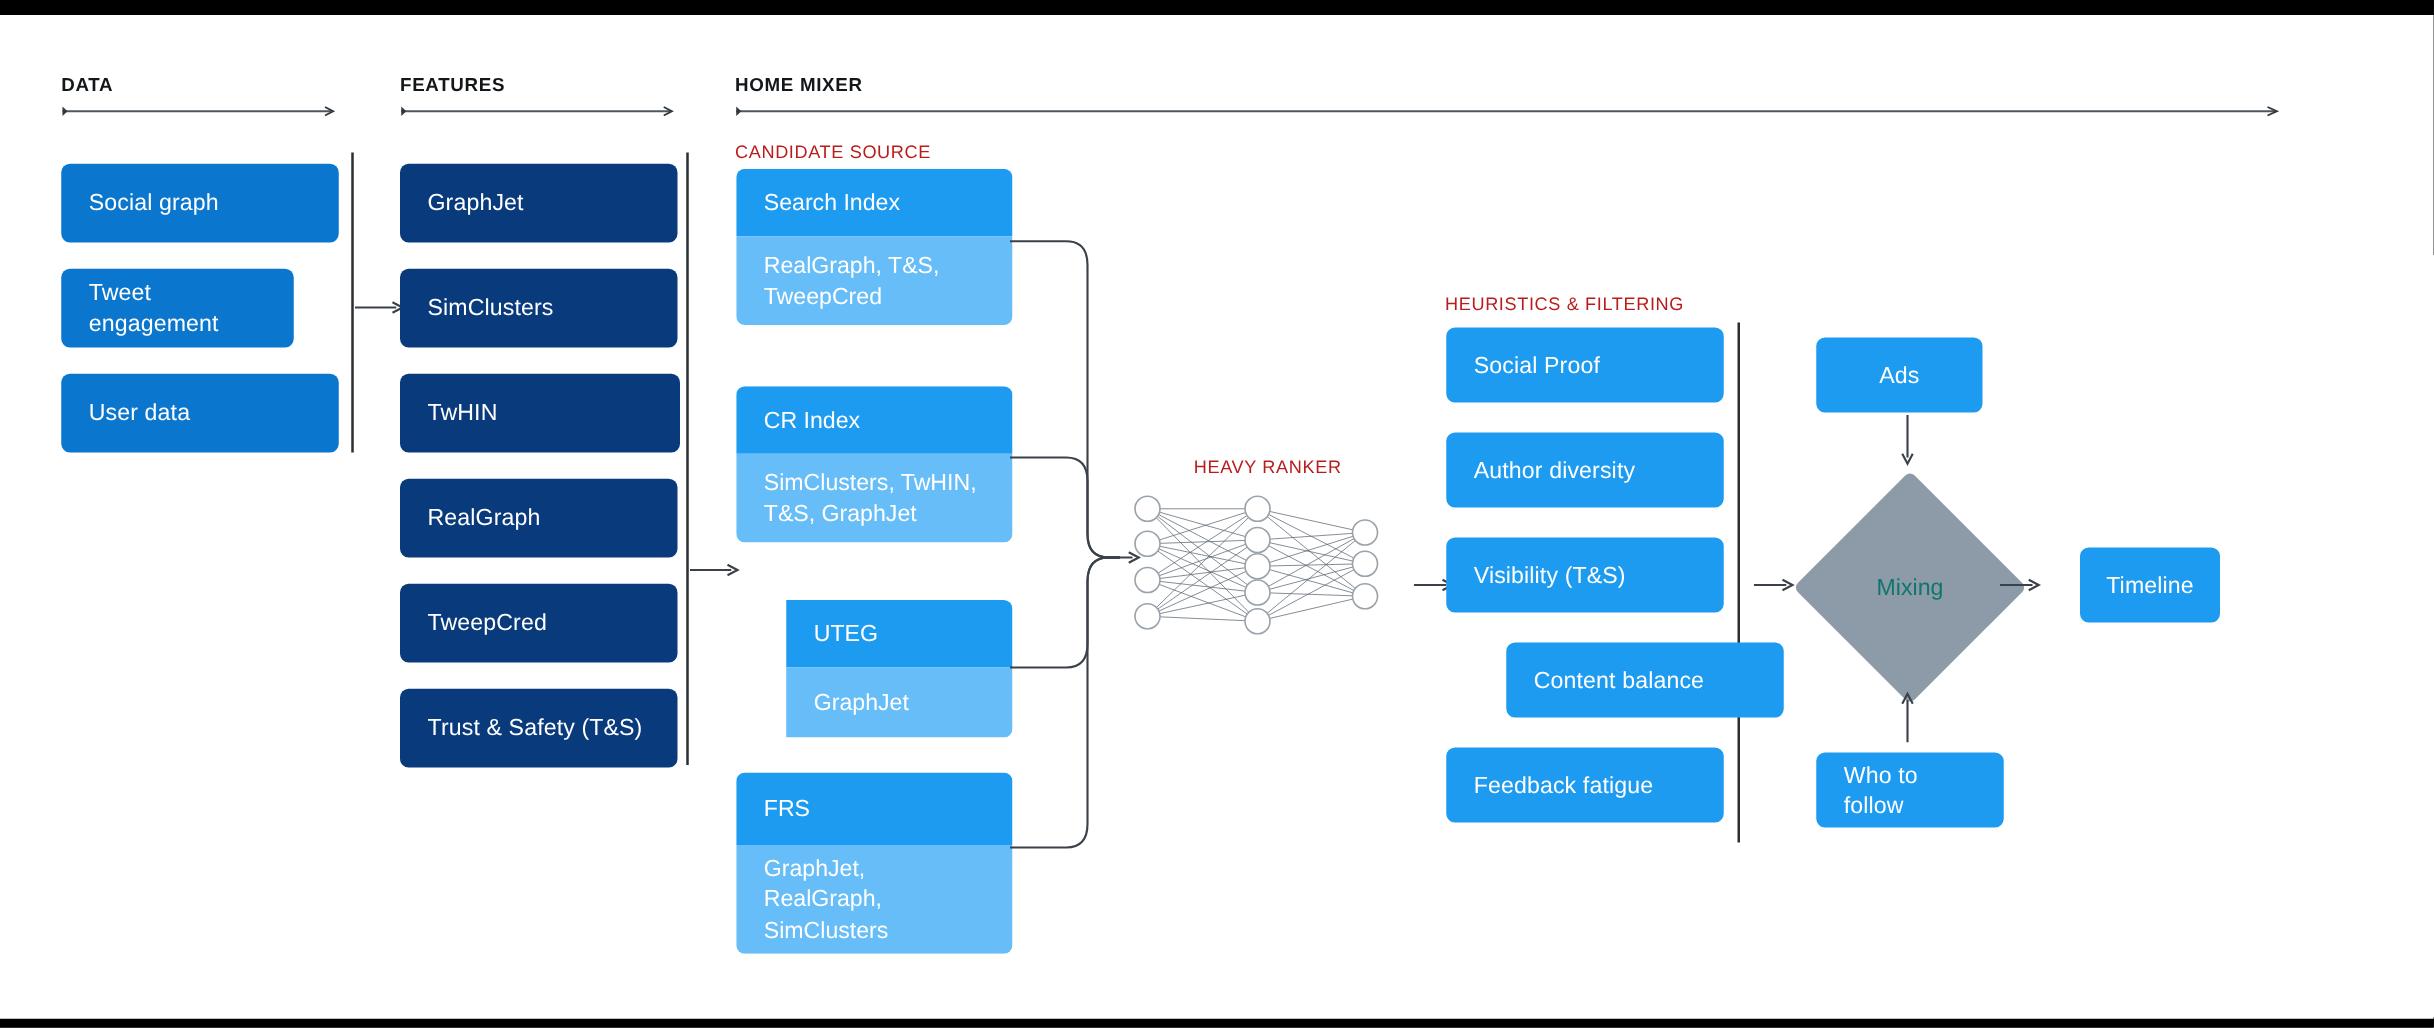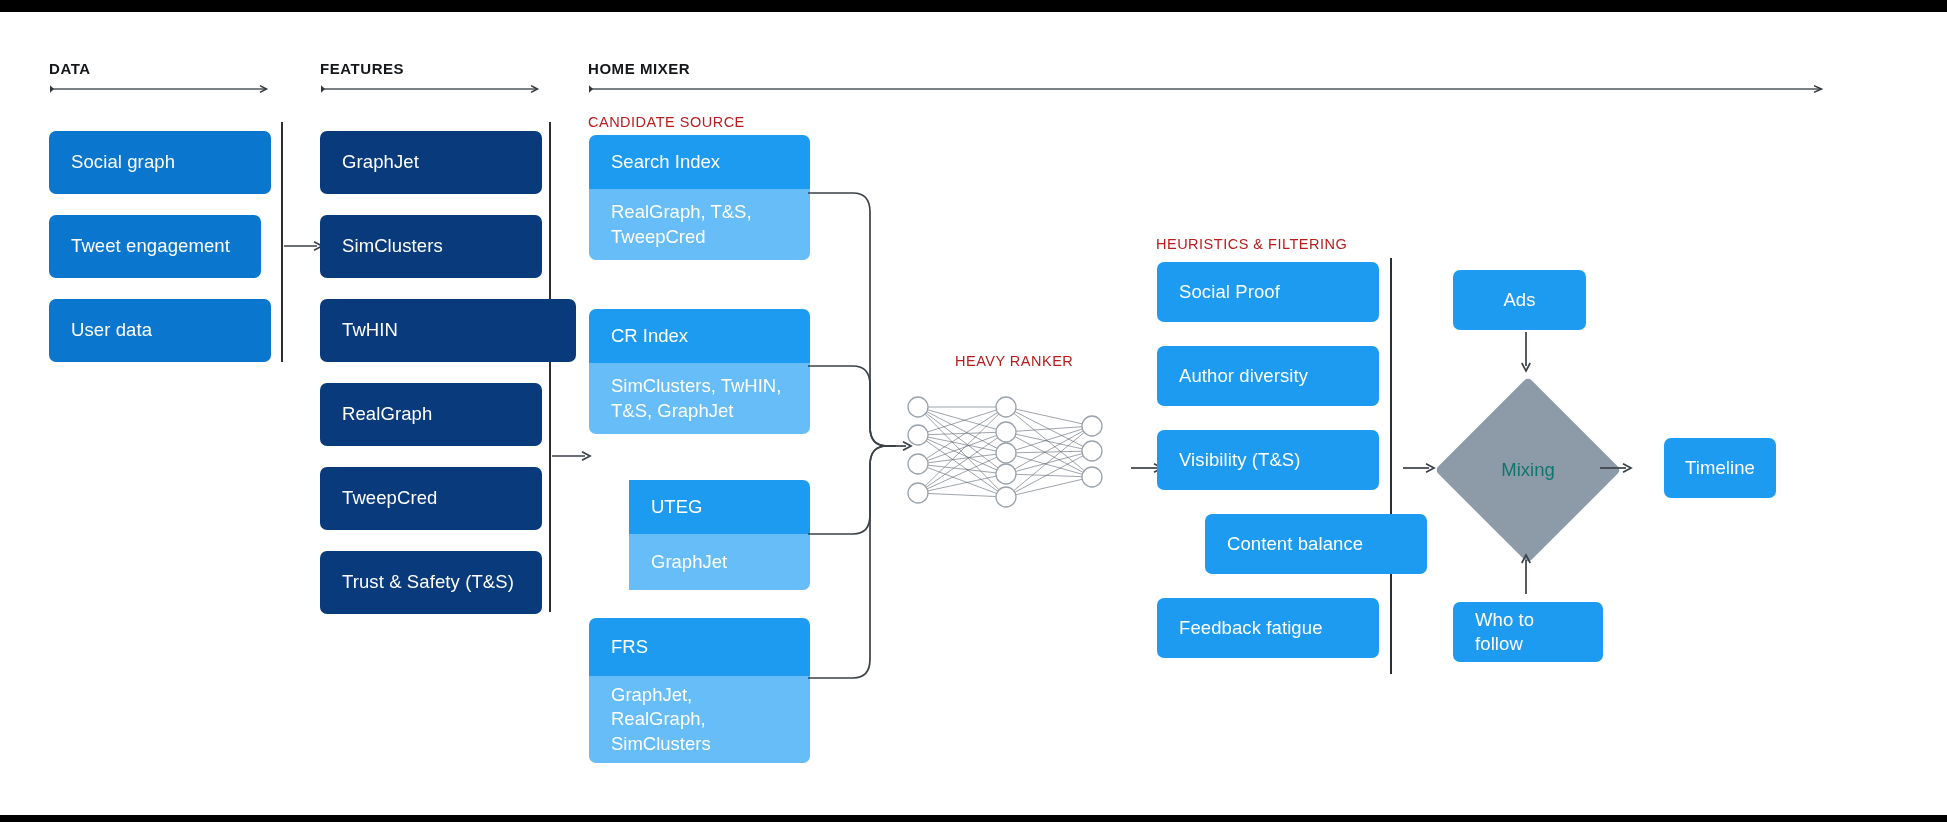--- a/index.html
+++ b/index.html
@@ -129,51 +129,51 @@
     <div class="sec-label" style="left:588px; top:48px;">HOME MIXER</div>
     <div class="axis" style="left:588px; top:72px; width:1240px;">
       <svg width="1240" height="10" viewBox="0 0 1240 10">
         <path d="M1,5 L1232,5" stroke="#4f565d" stroke-width="1.7" fill="none"></path>
         <path d="M1,1.2 L1,8.8 L5,5 Z" fill="#31373d"></path>
         <path d="M1226,1.6 L1233.5,5 L1226,8.4" stroke="#31373d" stroke-width="1.5" fill="none"></path>
       </svg>
     </div>
 
     <div class="sub-label" style="left:588px; top:102px;">CANDIDATE SOURCE</div>
-    <div class="sub-label" style="left:955px; top:341px;">HEAVY RANKER</div>
+    <div class="sub-label" style="left:955px; top:354px;">HEAVY RANKER</div>
     <div class="sub-label" style="left:1156px; top:224px;">HEURISTICS &amp; FILTERING</div>
 
     <div class="vdiv" style="left:281px; top:110px; height:240px;"></div>
     <div class="vdiv" style="left:549px; top:110px; height:490px;"></div>
     <div class="vdiv" style="left:1390px; top:246px; height:416px;"></div>
 
     <div class="card data" style="left:49px; top:119px; width:222px; height:63px;">
       <span>Social graph</span>
     </div>
-    <div class="card data" style="left:49px; top:203px; width:212px; height:63px;">
+    <div class="card data" style="left:49px; top:203px; width:186px; height:63px;">
       <span>Tweet engagement</span>
     </div>
     <div class="card data" style="left:49px; top:287px; width:222px; height:63px;">
       <span>User data</span>
     </div>
 
     <div class="conn" style="left:284px; top:226px;">
       <svg width="42" height="16" viewBox="0 0 42 16">
         <line x1="0" y1="8" x2="33" y2="8"></line>
         <path d="M30,3.8 L38,8 L30,12.2" stroke="#3b4148" stroke-width="1.7" fill="none"></path>
       </svg>
     </div>
 
     <div class="card feat" style="left:320px; top:119px; width:222px; height:63px;">
       <span>GraphJet</span>
     </div>
     <div class="card feat" style="left:320px; top:203px; width:222px; height:63px;">
       <span>SimClusters</span>
     </div>
-    <div class="card feat" style="left:320px; top:287px; width:256px; height:63px;">
+    <div class="card feat" style="left:320px; top:287px; width:224px; height:63px;">
       <span>TwHIN</span>
     </div>
     <div class="card feat" style="left:320px; top:371px; width:222px; height:63px;">
       <span>RealGraph</span>
     </div>
     <div class="card feat" style="left:320px; top:455px; width:222px; height:63px;">
       <span>TweepCred</span>
     </div>
     <div class="card feat" style="left:320px; top:539px; width:222px; height:63px;">
       <span>Trust &amp; Safety (T&amp;S)</span>

